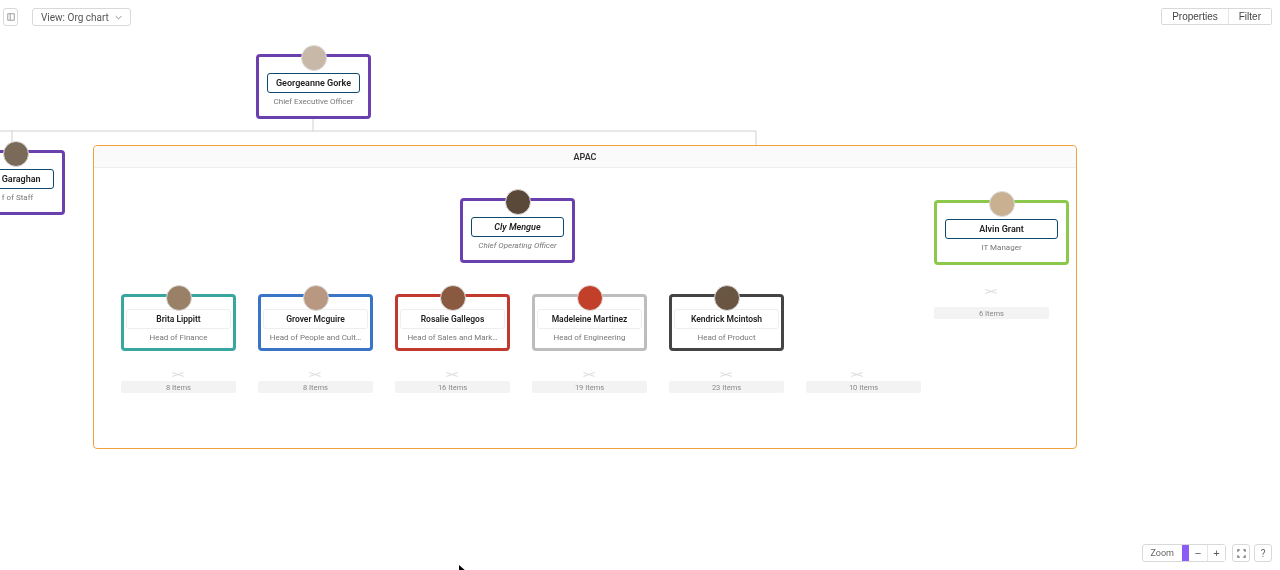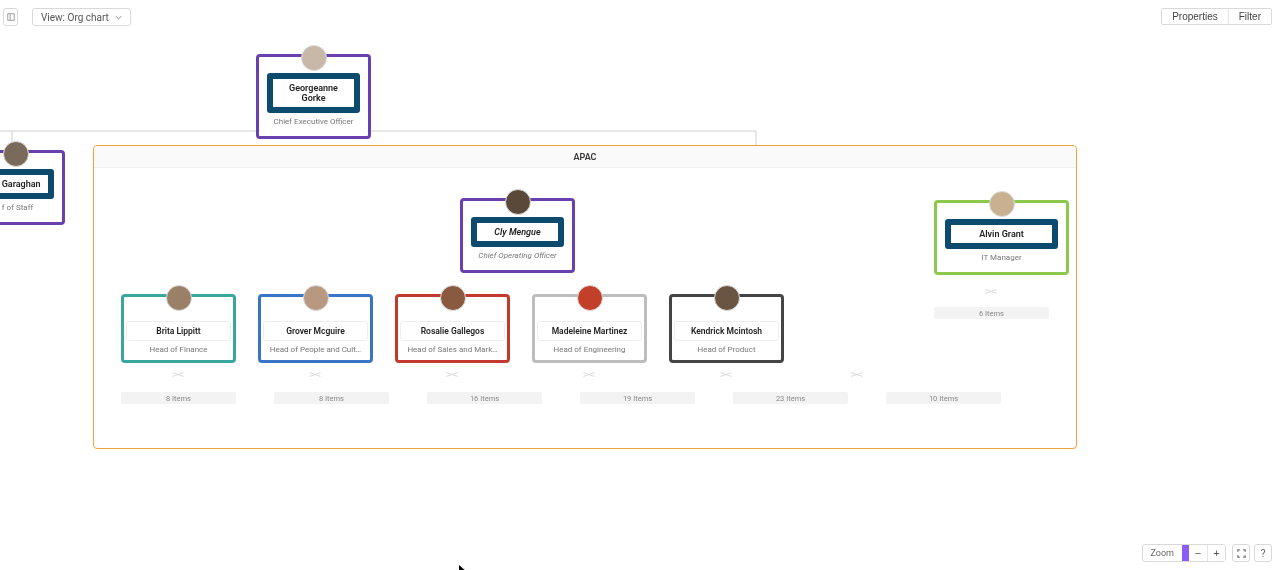--- a/index.html
+++ b/index.html
@@ -15,21 +15,21 @@
   .toolbar-right { position: absolute; top: 8px; right: 8px; display: flex; gap: 0; border: 1px solid #d9d9d9; border-radius: 2px; overflow: hidden; background: #fff; }
   .toolbar-right button { border: none; background: #fff; padding: 2px 10px; font-size: 10px; color: #444; cursor: pointer; }
   .toolbar-right button + button { border-left: 1px solid #e5e5e5; }
 
   .connectors { position: absolute; top: 0; left: 0; width: 1280px; height: 570px; pointer-events: none; }
   .connectors line, .connectors path { stroke: #d0d0d0; stroke-width: 1; fill: none; }
 
   
   .card { position: absolute; background: #fff; border-radius: 4px; text-align: center; }
   .card .inner { background: #fff; border-radius: 3px; padding: 4px 6px 6px 6px; }
-  .card .name-box { background: #fff; border: 6px solid #0c4a6e; border-radius: 3px; padding: 4px 6px; font-size: 9px; font-weight: 600; color: #222; margin-top: 10px; }
+  .card .name-box { background: #fff; border: 1px solid #0c4a6e; border-radius: 3px; padding: 4px 6px; font-size: 9px; font-weight: 600; color: #222; margin-top: 10px; }
   .card .title-box { font-size: 8px; color: #777; padding: 4px 0 2px 0; }
   .avatar { position: absolute; top: -12px; left: 50%; transform: translateX(-50%); width: 26px; height: 26px; border-radius: 50%; border: 1px solid #ddd; background: #b8a090; display: flex; align-items: center; justify-content: center; font-size: 9px; color: #fff; }
 
   .card-ceo { top: 54px; left: 256px; width: 115px; border: 3px solid #6a3fae; padding: 2px; }
   .card-ceo .inner { border: none; }
   .card-ceo .avatar { background: #c7b8a8; }
 
   .card-partial { top: 150px; left: -40px; width: 105px; border: 3px solid #6a3fae; padding: 2px; }
   .card-partial .avatar { left: 40px; transform: none; background: #7a6a5a; }
   .card-partial .name-box { margin-left: 10px; }
@@ -41,26 +41,26 @@
 
   .card-coo { top: 198px; left: 460px; width: 115px; border: 3px solid #6a3fae; padding: 2px; font-style: italic; }
   .card-coo .avatar { background: #5a4838; }
 
   .card-it  { top: 200px; left: 934px; width: 135px; border: 3px solid #8cc84b; padding: 2px; }
   .card-it .avatar { background: #c8b090; }
 
   
   .head-row { position: absolute; top: 294px; left: 121px; display: flex; gap: 22px; }
   .head-card { position: relative; width: 115px; border-width: 3px; border-style: solid; border-radius: 4px; background: #fff; padding: 2px; }
-  .head-card .name-box { background: #fff; border: 1px solid #eee; border-radius: 3px; padding: 4px 4px; font-size: 8.5px; font-weight: 600; color: #222; margin-top: 22px; white-space: nowrap; overflow: hidden; text-overflow: ellipsis; text-align: center; }
+  .head-card .name-box { background: #fff; border: 1px solid #eee; border-radius: 3px; padding: 4px 4px; font-size: 8.5px; font-weight: 600; color: #222; margin-top: 10px; white-space: nowrap; overflow: hidden; text-overflow: ellipsis; text-align: center; }
   .head-card .title-box { font-size: 8px; color: #777; padding: 4px 2px 4px 2px; white-space: nowrap; overflow: hidden; text-overflow: ellipsis; text-align: center; }
   .head-card .avatar { top: -12px; }
 
   
-  .items-row { position: absolute; top: 392px; left: 121px; display: flex; gap: 38px; }
+  .items-row { position: absolute; top: 381px; left: 121px; display: flex; gap: 22px; }
   .items-pill { width: 115px; height: 12px; background: #f3f3f3; border-radius: 2px; font-size: 7.5px; color: #888; display: flex; align-items: center; justify-content: center; }
   .items-it-wrap { position: absolute; top: 307px; left: 934px; width: 115px; }
   .items-it { width: 115px; height: 12px; background: #f3f3f3; border-radius: 2px; font-size: 7.5px; color: #888; display: flex; align-items: center; justify-content: center; }
 
   
   .stub { position: absolute; width: 10px; height: 10px; }
   .stub::before, .stub::after { content: ""; position: absolute; width: 12px; height: 1px; background: #ddd; top: 4px; left: -1px; }
   .stub::before { transform: rotate(20deg); }
   .stub::after  { transform: rotate(-20deg); }
 

